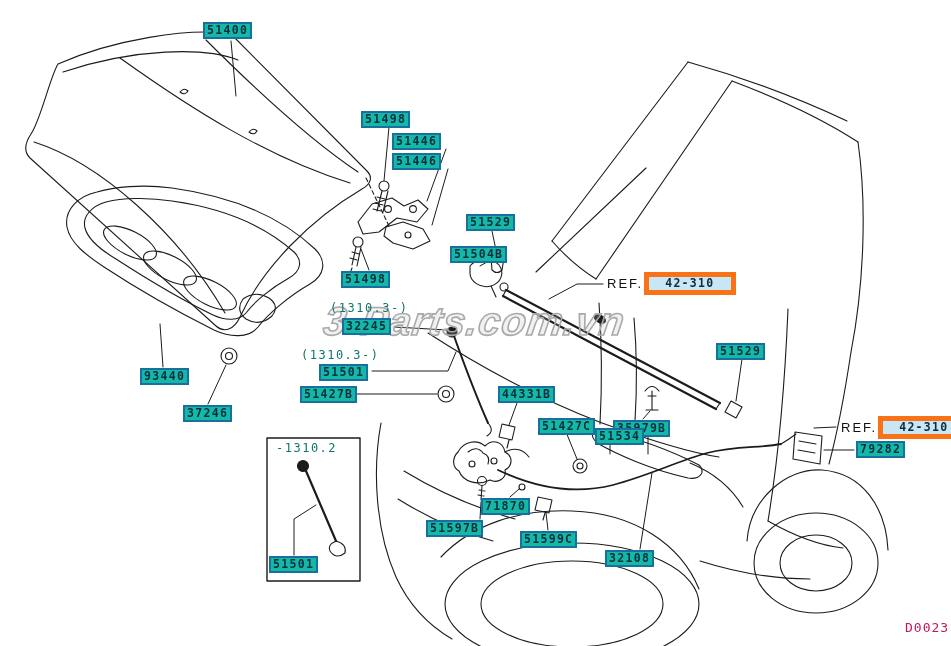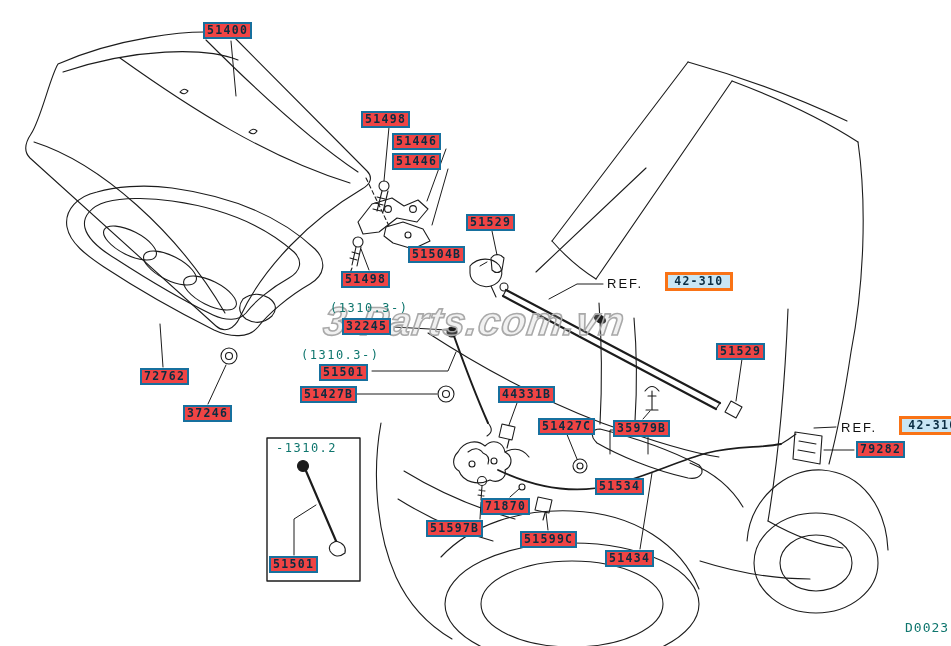--- a/index.html
+++ b/index.html
@@ -7,59 +7,59 @@
     width:951px;height:646px;position:relative;overflow:hidden;
     background:#ffffff;font-family:"DejaVu Sans Mono",monospace;
   }
   .stage{position:absolute;inset:0;}
   svg.art{position:absolute;left:0;top:0;pointer-events:none;}
   .plabel{
     position:absolute;
     font:bold 11.5px "DejaVu Sans Mono",monospace;
     letter-spacing:1.3px;
     color:#0a2d42;
-    background:#ef4444;
+    background:#14b8a6;
     border:2px solid #17709e;
     padding:0 2px;
     line-height:13px;
     white-space:nowrap;
     cursor:pointer;
   }
   .cap{
     position:absolute;
     font:12px "DejaVu Sans Mono",monospace;
     letter-spacing:1.5px;
     color:#0f766e;
     white-space:nowrap;
   }
   .ref{
-    position:absolute;display:flex;align-items:flex-end;gap:22px;white-space:nowrap;
+    position:absolute;display:flex;align-items:center;gap:1px;white-space:nowrap;
   }
   .ref .refword{
     font:13px "Liberation Sans",sans-serif;
     letter-spacing:2px;color:#111;
   }
   .ref .code{
     font:bold 11.5px "DejaVu Sans Mono",monospace;
     letter-spacing:1.3px;color:#0a2d42;background:#c9e6f4;
-    border:3px solid #f97316;padding:0 6px;line-height:13px;cursor:pointer;
+    border:5px solid #f97316;padding:0 16px;line-height:13px;cursor:pointer;
   }
   .wm{
     position:absolute;left:324px;top:299px;
     font:bold italic 40px "Liberation Sans",sans-serif;
     letter-spacing:1px;
     color:rgba(190,190,190,0.22);
     -webkit-text-stroke:1.6px #a9a9a9;
     transform:skewX(-8deg);
     white-space:nowrap;
   }
   .footer-code{
     position:absolute;left:905px;top:620px;
     font:13px "DejaVu Sans Mono",monospace;
-    letter-spacing:1px;color:#0f766e;white-space:nowrap;
+    letter-spacing:1px;color:#be185d;white-space:nowrap;
   }
 </style>
 </head>
 <body>
 
 <div class="stage">
 
   <svg class="art" width="951" height="646" viewBox="0 0 951 646">
     <g stroke="#1c1c1c" fill="none" stroke-width="1.1" stroke-linecap="round" stroke-linejoin="round">
 
@@ -211,31 +211,31 @@
   </div>
 
   <div class="plabel" style="left:203px;top:22px">51400</div>
   <div class="plabel" style="left:361px;top:111px">51498</div>
   <div class="plabel" style="left:392px;top:133px">51446</div>
   <div class="plabel" style="left:392px;top:153px">51446</div>
   <div class="plabel" style="left:341px;top:271px">51498</div>
   <div class="plabel" style="left:342px;top:318px">32245</div>
   <div class="plabel" style="left:319px;top:364px">51501</div>
   <div class="plabel" style="left:300px;top:386px">51427B</div>
-  <div class="plabel" style="left:140px;top:368px">72762</div>
+  <div class="plabel" style="left:140px;top:368px">93440</div>
   <div class="plabel" style="left:183px;top:405px">37246</div>
   <div class="plabel" style="left:466px;top:214px">51529</div>
-  <div class="plabel" style="left:408px;top:246px">51504B</div>
+  <div class="plabel" style="left:450px;top:246px">51504B</div>
   <div class="plabel" style="left:716px;top:343px">51529</div>
   <div class="plabel" style="left:856px;top:441px">79282</div>
   <div class="plabel" style="left:498px;top:386px">44331B</div>
   <div class="plabel" style="left:538px;top:418px">51427C</div>
   <div class="plabel" style="left:613px;top:420px">35979B</div>
-  <div class="plabel" style="left:595px;top:478px">51534</div>
+  <div class="plabel" style="left:595px;top:428px">51534</div>
   <div class="plabel" style="left:481px;top:498px">71870</div>
   <div class="plabel" style="left:426px;top:520px">51597B</div>
   <div class="plabel" style="left:520px;top:531px">51599C</div>
-  <div class="plabel" style="left:605px;top:550px">51434</div>
+  <div class="plabel" style="left:605px;top:550px">32108</div>
   <div class="plabel" style="left:269px;top:556px">51501</div>
 
   <div class="footer-code">D0023</div>
 
 </div>
 
 </body></html>

